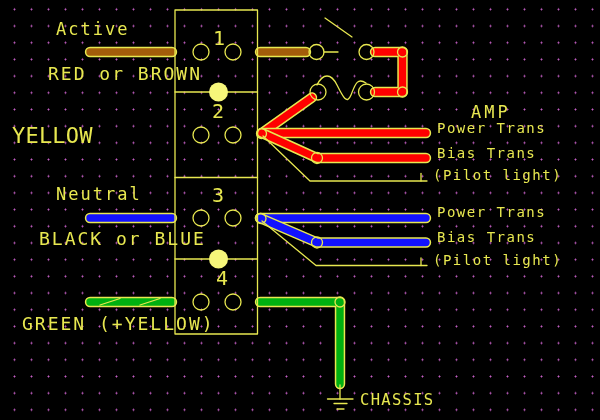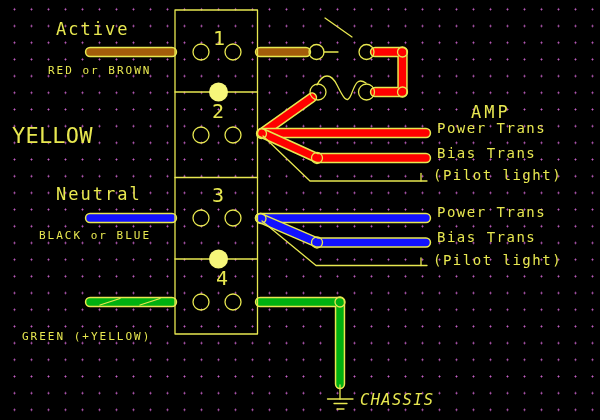--- a/index.html
+++ b/index.html
@@ -17,21 +17,21 @@
   .casing{stroke:var(--line_yellow);stroke-width:10.4;fill:none;stroke-linecap:round;stroke-linejoin:round;}
   .core{stroke-width:7.4;fill:none;stroke-linecap:round;stroke-linejoin:round;}
   .core.brown{stroke:var(--active_brown);}
   .core.red{stroke:var(--switched_red);}
   .core.blue{stroke:var(--neutral_blue);}
   .core.green{stroke:var(--earth_green);}
   .dot{fill:var(--dot_fill);stroke:none;}
   .lbl{position:absolute;color:var(--line_yellow);white-space:nowrap;line-height:1;}
   .lbl-main{font-size:17px;letter-spacing:2px;}
   .lbl-mains{font-size:22px;letter-spacing:0.2px;}
-  .lbl-note{font-size:11px;letter-spacing:2px;}
+  .lbl-note{font-size:18px;letter-spacing:2px;}
   .lbl-right{font-size:14px;letter-spacing:1.5px;}
   .lbl-amp{font-size:17px;letter-spacing:3px;margin-top:8px;}
   .lbl-chassis{font-size:15.5px;letter-spacing:1.3px;}
   .lbl-num{font-size:20px;letter-spacing:0;}
 </style>
 </head>
 <body>
 
 <div class="screen">
 
@@ -123,29 +123,29 @@
       <line class="thin" x1="334" y1="403.5" x2="347" y2="403.5"></line>
       <line class="thin" x1="337" y1="409" x2="344" y2="409"></line>
     </g>
   </svg>
 
   <div class="lbl lbl-main" style="left:56px;top:21px;">Active</div>
   <div class="lbl lbl-note" style="left:48px;top:65px;">RED or BROWN</div>
   <div class="lbl lbl-mains" style="left:12px;top:125px;">YELLOW</div>
   <div class="lbl lbl-main" style="left:56px;top:186px;">Neutral</div>
   <div class="lbl lbl-note" style="left:39px;top:230px;">BLACK or BLUE</div>
-  <div class="lbl lbl-note" style="left:22px;top:315px;margin-top:16px;">GREEN (+YELLOW)</div>
+  <div class="lbl lbl-note" style="left:22px;top:315px;">GREEN (+YELLOW)</div>
 
   <div class="lbl lbl-num" style="left:213px;top:28px;">1</div>
   <div class="lbl lbl-num" style="left:212px;top:101px;">2</div>
   <div class="lbl lbl-num" style="left:212px;top:185px;">3</div>
   <div class="lbl lbl-num" style="left:216px;top:268px;">4</div>
 
   <div class="lbl lbl-amp" style="left:471px;top:96px;">AMP</div>
   <div class="lbl lbl-right" style="left:437px;top:121px;">Power Trans</div>
   <div class="lbl lbl-right" style="left:437px;top:146px;">Bias Trans</div>
   <div class="lbl lbl-right" style="left:433px;top:168px;">(Pilot light)</div>
   <div class="lbl lbl-right" style="left:437px;top:205px;">Power Trans</div>
   <div class="lbl lbl-right" style="left:437px;top:230px;">Bias Trans</div>
   <div class="lbl lbl-right" style="left:433px;top:253px;">(Pilot light)</div>
-  <div class="lbl lbl-chassis" style="left:360px;top:393px;font-style:italic;">CHASSIS</div>
+  <div class="lbl lbl-chassis" style="left:360px;top:393px;">CHASSIS</div>
 
 </div>
 
 </body></html>

